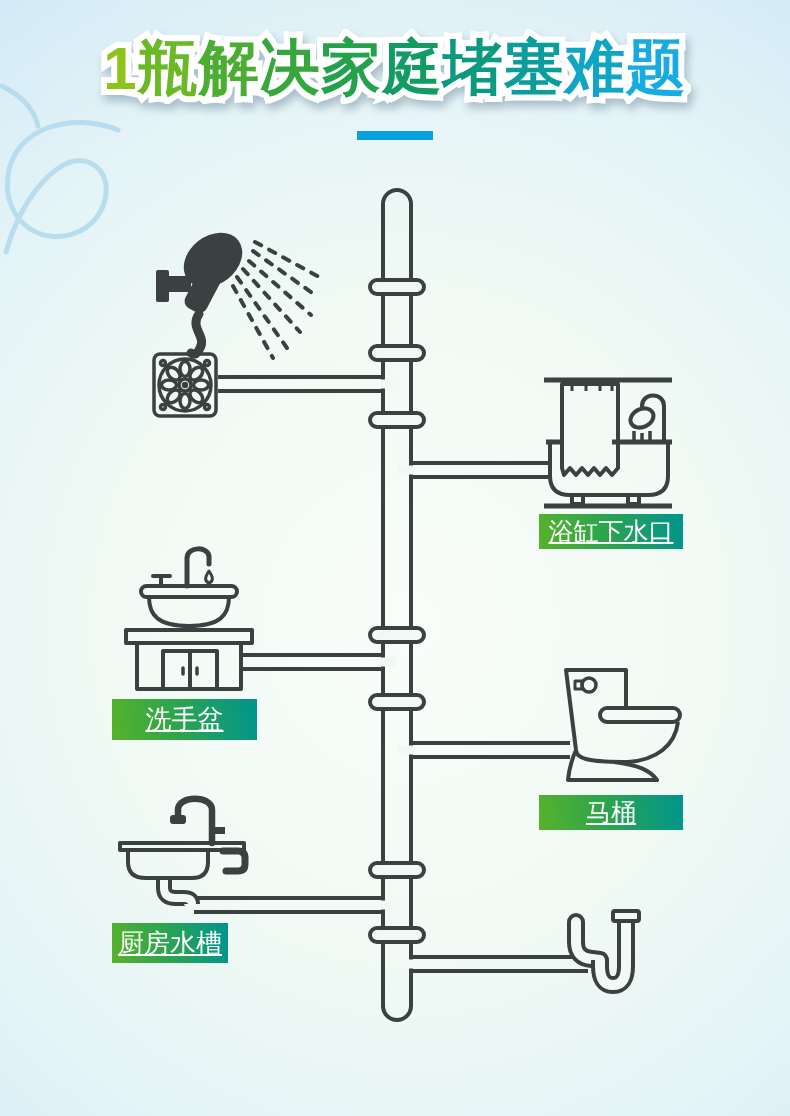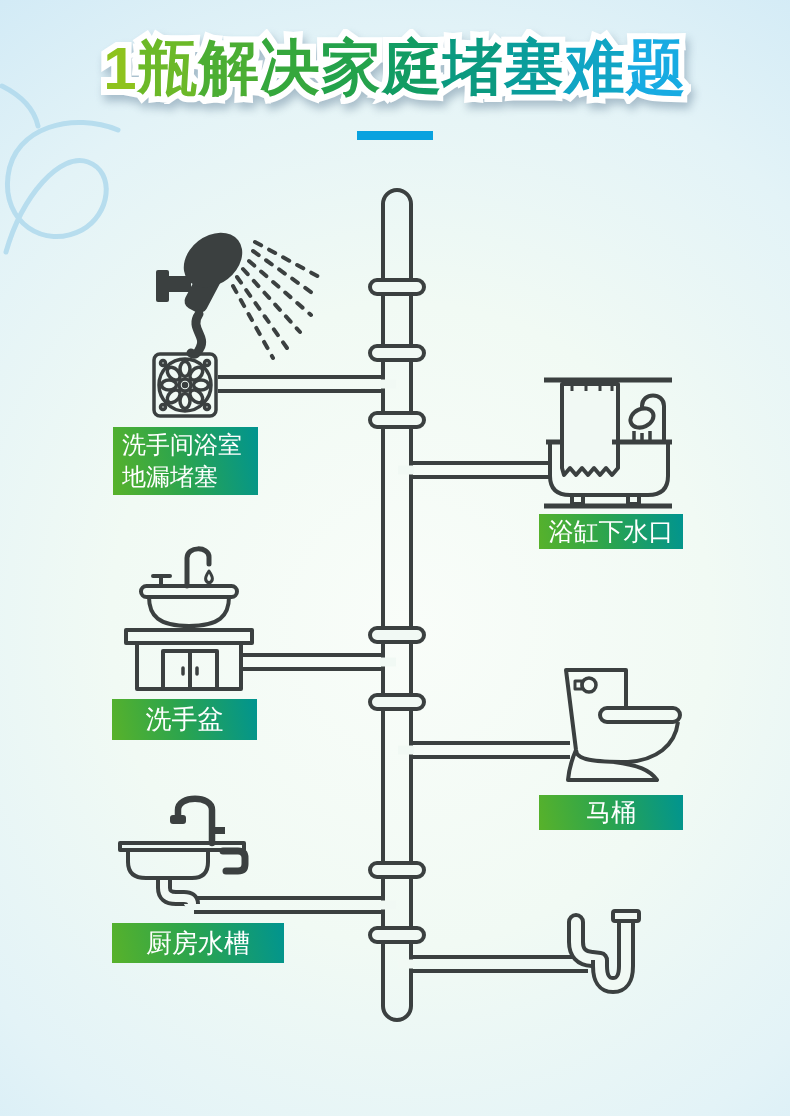--- a/index.html
+++ b/index.html
@@ -17,21 +17,21 @@
     color:#ffffff;-webkit-text-stroke:12px #ffffff;
     filter:drop-shadow(3px 6px 4px rgba(96,125,148,.45));
   }
   .title-bar{position:absolute;top:131px;left:357px;width:76px;height:9px;background:var(--accent);}
   .badge{
     position:absolute;color:var(--badge-text);
     background:linear-gradient(78deg, var(--badge-g1) 0%, #2aa44f 48%, var(--badge-g2) 100%);
     display:flex;flex-direction:column;justify-content:center;
     box-sizing:border-box;
   }
-  .badge.center{align-items:center;text-align:center;}
+  .badge.center{align-items:center;text-align:center;text-decoration:underline;}
   .badge .bline{line-height:32px;font-size:24px;white-space:nowrap;}
   .badge.single{font-size:25px;white-space:nowrap;}
   svg{position:absolute;top:0;left:0;}
   .diagram-stroke{stroke:var(--pipe);fill:none;stroke-width:4;}
 </style>
 </head>
 <body>
 
 <div class="canvas" style="--accent: #09a2df; --badge-g1: #58b22a; --badge-g2: #009490; --badge-text: #ffffff; --pipe: #3b4040; --bg-edge: #cfe9f6;">
 
@@ -204,27 +204,23 @@
 
     <g transform="translate(556,908)">
       <path d="M20,14 V34 Q20,50 36,51 L44,52" fill="none" stroke="#3b4040" stroke-width="18" stroke-linecap="round" stroke-linejoin="round"></path>
       <path d="M20,14 V34 Q20,50 36,51 L44,52" fill="none" stroke="#f1f9f4" stroke-width="10" stroke-linecap="round" stroke-linejoin="round"></path>
       <path d="M44,52 V58 Q44,77 57,77 Q70,77 70,58 V12" fill="none" stroke="#3b4040" stroke-width="18" stroke-linejoin="round"></path>
       <path d="M44,52 V58 Q44,77 57,77 Q70,77 70,58 V12" fill="none" stroke="#f1f9f4" stroke-width="10" stroke-linejoin="round"></path>
       <rect x="57" y="3" width="26" height="10" rx="2" fill="#f1f9f4" stroke="#3b4040" stroke-width="4"></rect>
     </g>
   </svg>
 
-  <div class="badge" style="left:113px;top:427px;width:145px;height:68px;padding-left:9px;">
-    <div class="bline">洗手间浴室</div>
-    <div class="bline">地漏堵塞</div>
-  </div>
 
   <div class="badge center single" style="left:539px;top:514px;width:144px;height:35px;">浴缸下水口</div>
 
   <div class="badge center single" style="left:539px;top:795px;width:144px;height:35px;">马桶</div>
 
   <div class="badge center single" style="left:112px;top:699px;width:145px;height:41px;font-size:26px;">洗手盆</div>
 
-  <div class="badge center single" style="left:112px;top:923px;width:172px;height:40px;font-size:26px;">厨房水槽</div>
+  <div class="badge center single" style="left:112px;top:923px;width:116px;height:40px;font-size:26px;">厨房水槽</div>
 
 
 </div>
 
 </body></html>

